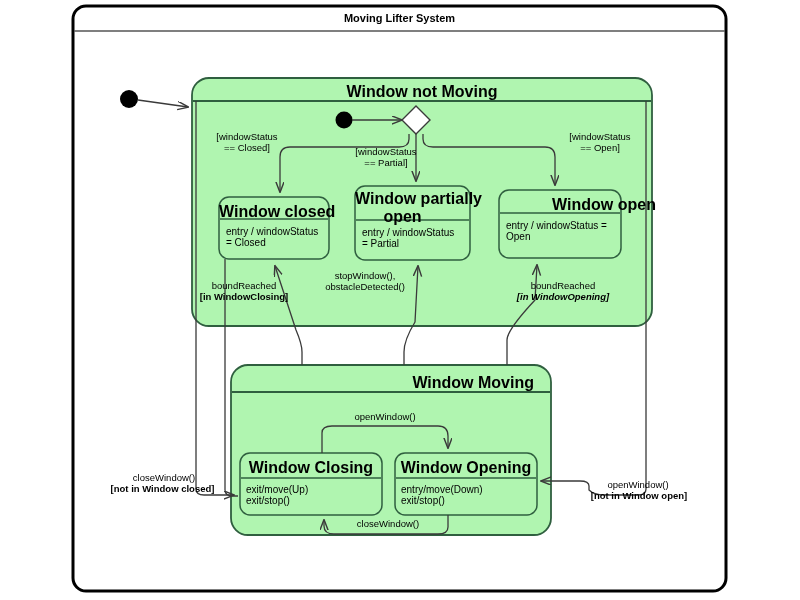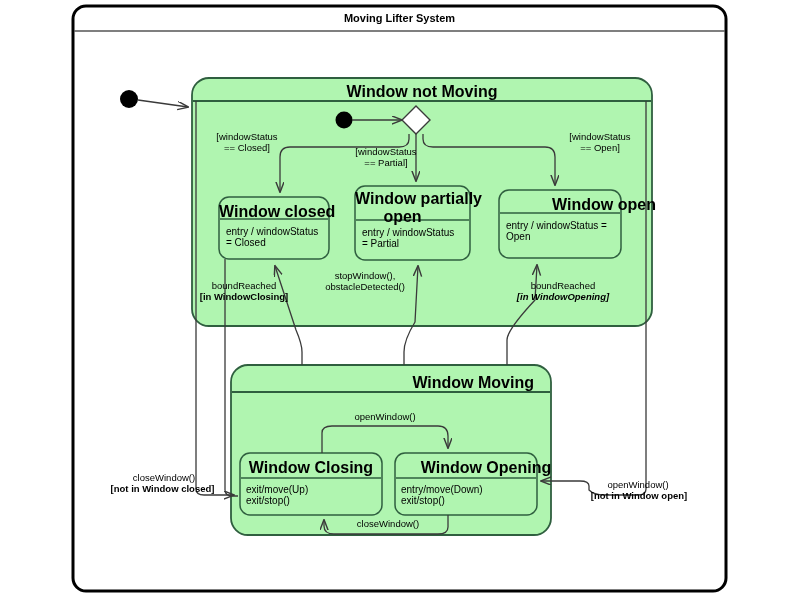--- a/index.html
+++ b/index.html
@@ -159,21 +159,21 @@
 = Partial</div>
 
   <div class="lbl state-title" style="left:499px; top:196px; width:122px;padding-left:44px;">Window open</div>
   <div class="lbl state-body" style="left:506px; top:220px; width:116px;">entry / windowStatus =
 Open</div>
 
   <div class="lbl state-title" style="left:240px; top:459px; width:142px;">Window Closing</div>
   <div class="lbl state-body" style="left:246px; top:484px; width:136px;">exit/move(Up)
 exit/stop()</div>
 
-  <div class="lbl state-title" style="left:395px; top:459px; width:142px;padding-left:20px;">Window Opening</div>
+  <div class="lbl state-title" style="left:395px; top:459px; width:142px;">Window Opening</div>
   <div class="lbl state-body" style="left:401px; top:484px; width:136px;">entry/move(Down)
 exit/stop()</div>
 
   <div class="lbl edge-lbl" style="left:199px; top:132px; width:96px;">[windowStatus
 == Closed]</div>
 
   <div class="lbl edge-lbl" style="left:338px; top:147px; width:96px;">[windowStatus
 == Partial]</div>
 
   <div class="lbl edge-lbl" style="left:552px; top:132px; width:96px;">[windowStatus

